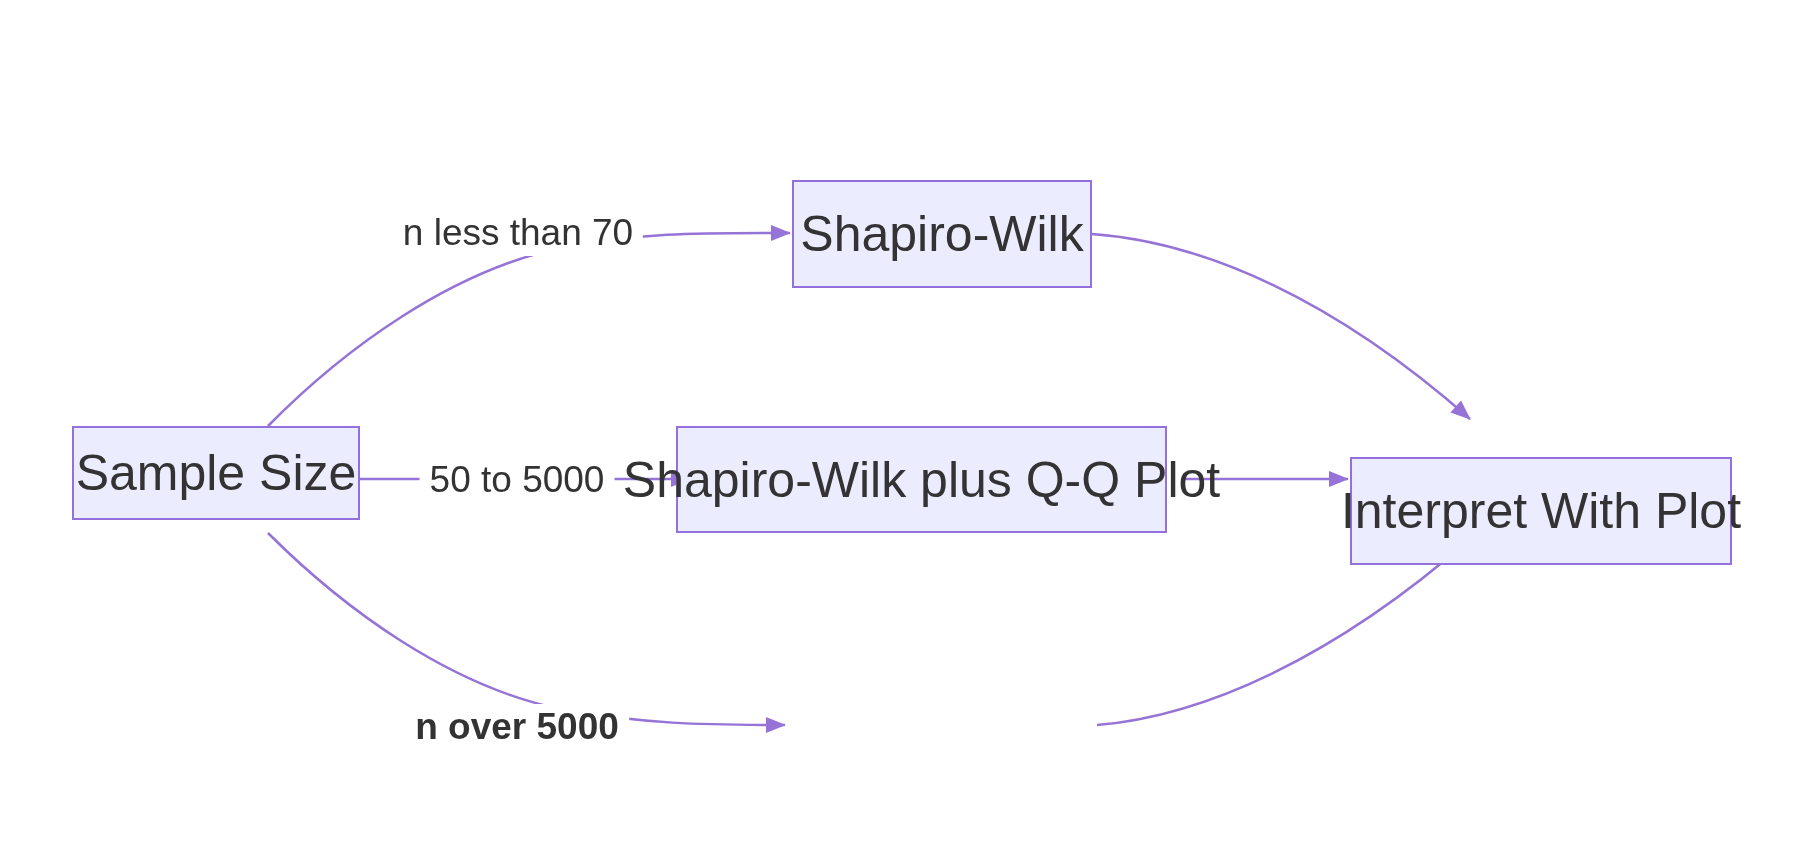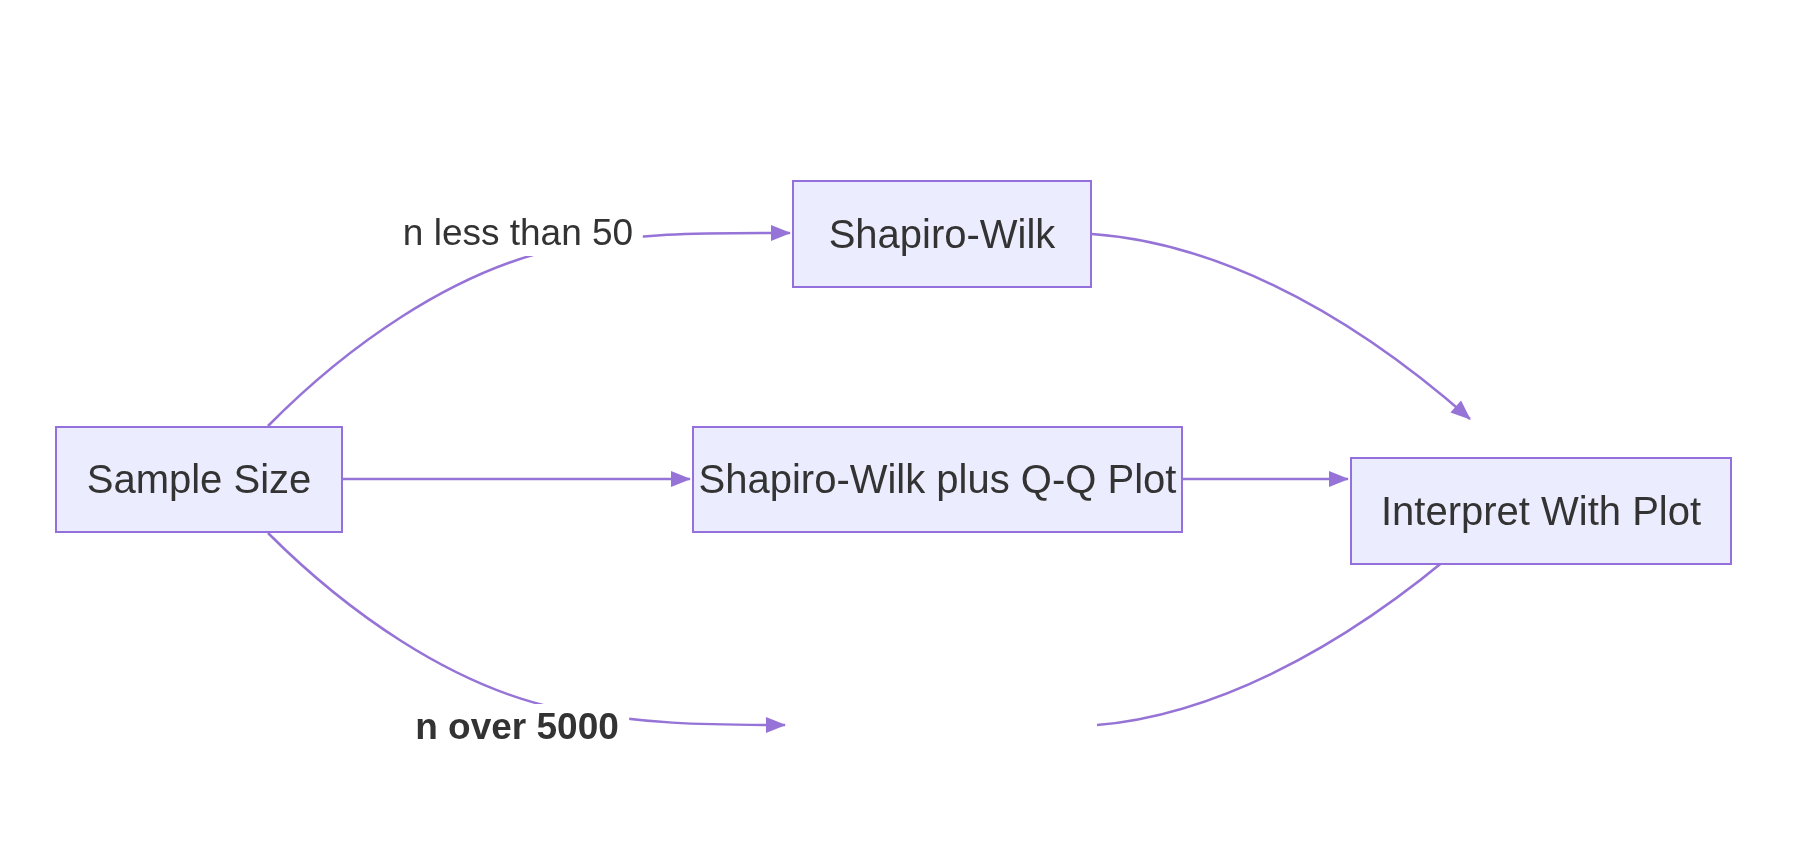--- a/index.html
+++ b/index.html
@@ -33,40 +33,40 @@
   svg.edges path.edge {
     fill: none;
     stroke-width: 2.5px;
   }
   .node {
     position: absolute;
     box-sizing: border-box;
     background: #ECECFF;
     border: 2.5px solid #9370DB;
     color: #333333;
-    font-size: 40px;
+    font-size: 50px;
     display: flex;
     align-items: center;
     justify-content: center;
     text-align: center;
     white-space: nowrap;
   }
   .edge-label {
     position: absolute;
     transform: translate(-50%, -50%);
     background: #ffffff;
     color: #333333;
     font-size: 37px;
     padding: 2px 10px;
     white-space: nowrap;
   }
   
-  .node-sample    { left: 55px;   top: 426px; width: 288px; height: 107px; }
+  .node-sample    { left: 72px;   top: 426px; width: 288px; height: 94px; }
   .node-shapiro   { left: 792px;  top: 180px; width: 300px; height: 108px; }
-  .node-shapiroqq { left: 692px;  top: 426px; width: 491px; height: 107px; }
+  .node-shapiroqq { left: 676px;  top: 426px; width: 491px; height: 107px; }
   .node-qqonly    { left: 787px;  top: 673px; width: 310px; height: 105px; }
   .node-interpret { left: 1350px; top: 425px; width: 382px; height: 108px; margin-top: 32px; }
   .label-small { left: 518px; top: 233px; }
   .label-mid   { left: 517px; top: 480px; }
   .label-large { left: 517px; top: 727px; font-weight: bold; }
 </style>
 </head>
 <body>
 
 <div class="canvas">
@@ -102,18 +102,19 @@
 
   <div class="node node-shapiroqq">
     <span>Shapiro-Wilk plus Q-Q Plot</span>
   </div>
 
 
   <div class="node node-interpret">
     <span>Interpret With Plot</span>
   </div>
 
-  <div class="edge-label label-small">n less than 50</div>
+  <div class="edge-label label-small">n less than 70</div>
 
+  <div class="edge-label label-mid">50 to 5000</div>
 
   <div class="edge-label label-large">n over 5000</div>
 
 </div>
 
 </body></html>

